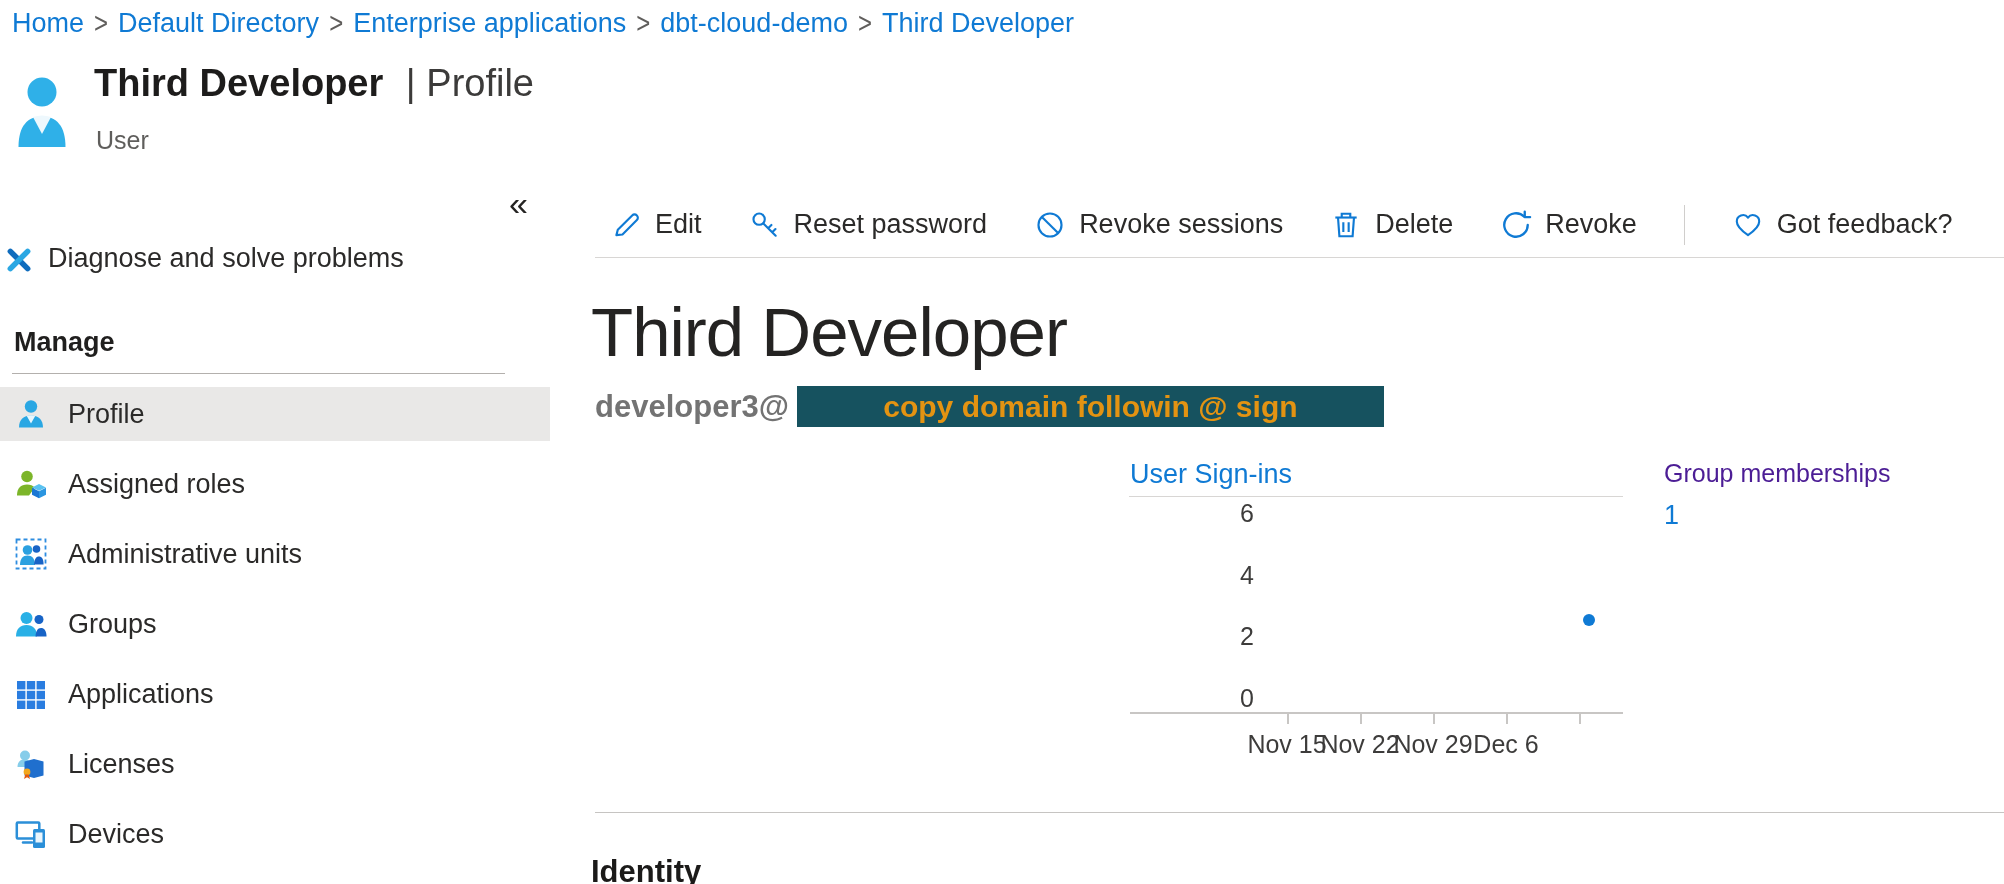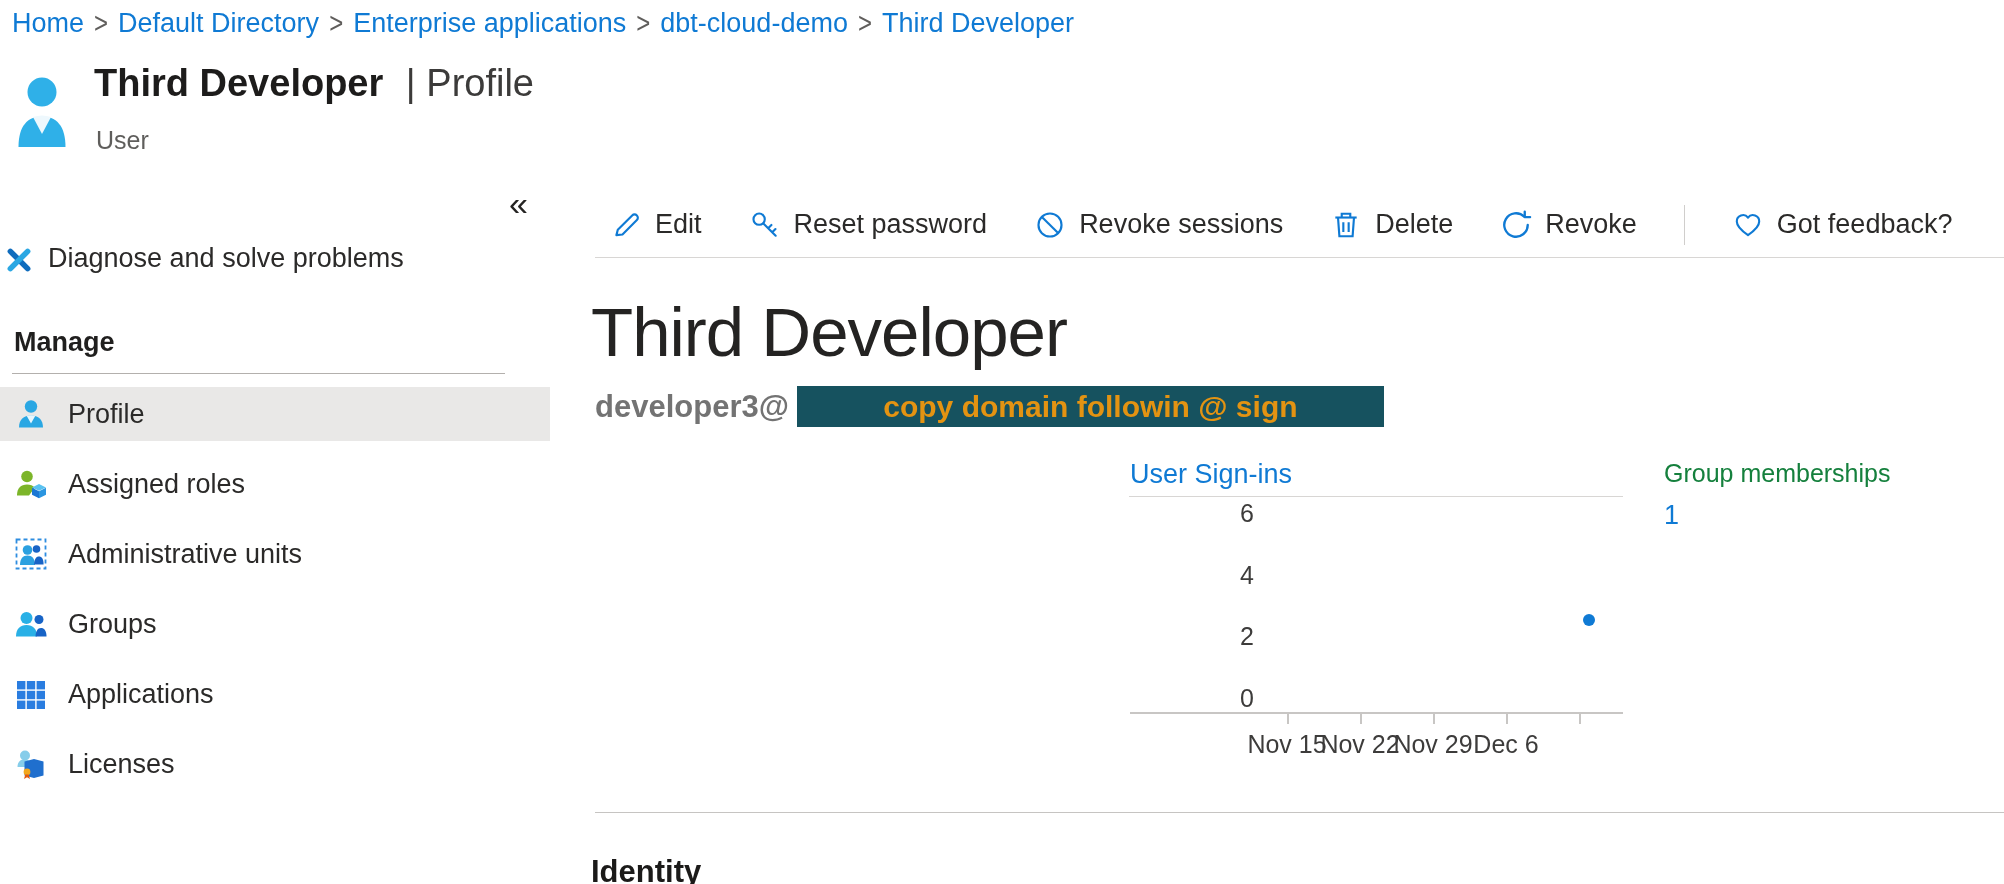--- a/index.html
+++ b/index.html
@@ -48,21 +48,21 @@
   #chart-title{position:absolute;left:1px;top:0;font-size:27px;color:var(--accent);cursor:pointer;}
   #chart-title-underline{position:absolute;left:0;top:37px;width:494px;border-top:1px solid #d8d6d4;}
   .y-tick-label{position:absolute;width:40px;text-align:center;font-size:25px;color:#3d3c3b;line-height:28px;}
   .x-axis-line{position:absolute;height:2px;background:#c8c6c4;}
   .x-tick{position:absolute;width:2px;height:11px;background:#c8c6c4;}
   .x-tick-label{position:absolute;width:110px;text-align:center;font-size:25px;color:#3d3c3b;}
   .chart-dot{position:absolute;width:12px;height:12px;border-radius:50%;background:var(--accent);}
 
   
   #group-memberships{position:absolute;left:1664px;top:459px;}
-  #group-memberships-label{font-size:25px;color:#15803d;}
+  #group-memberships-label{font-size:25px;color:#4c1d95;}
   #group-memberships-count{margin-top:12px;font-size:27px;color:var(--accent);cursor:pointer;}
 
   
   #content-divider{position:absolute;left:595px;top:812px;width:1409px;border-top:1px solid #c6c4c2;}
   #identity-heading{position:absolute;left:591px;top:854px;font-size:31px;font-weight:700;color:#1b1a19;}
 </style>
 </head>
 <body>
 
 <div id="page">
@@ -173,20 +173,31 @@
         <span class="nav-icon">
           <svg viewBox="0 0 32 32" width="32" height="32">
             <circle cx="10" cy="7.5" r="5" fill="#86cdea"></circle>
             <path d="M2.5 19c0-5 2.8-7.8 7-7.8 2.3 0 4.1.8 5.3 2.2L10 19z" fill="#86cdea"></path>
             <path d="M9.5 13.5L19 11l9.5 2.5v14L19 30l-9.5-2.5z" fill="#1f6fce"></path>
             <circle cx="12" cy="24" r="3.4" fill="#f2a71d"></circle>
             <path d="M10.3 26.5L9 31l3-1.8L15 31l-1.3-4.5z" fill="#e2590f"></path>
           </svg>
         </span>
         <span>Licenses</span>
+      </div>
+      <div class="nav-row">
+        <span class="nav-icon">
+          <svg viewBox="0 0 32 32" width="32" height="32">
+            <rect x="1.8" y="4.5" width="22.5" height="16" rx="1" fill="none" stroke="#2b8fd8" stroke-width="2.5"></rect>
+            <path d="M8 24.5h9" stroke="#2b8fd8" stroke-width="2.5" stroke-linecap="round"></path>
+            <rect x="18" y="11" width="12" height="19" rx="1.5" fill="#2b8fd8"></rect>
+            <rect x="20.5" y="14.5" width="7" height="10" fill="#eaf5fc"></rect>
+          </svg>
+        </span>
+        <span>Devices</span>
       </div>
     </nav>
 
   <div id="toolbar">
       <div class="tb-btn">
         <span class="tb-icon">
           <svg viewBox="0 0 30 30" width="32" height="32">
             <path d="M6 24.5l1.3-5L20.8 6a3.1 3.1 0 014.4 4.4L11.7 23.9 6 24.5z" fill="none" stroke="currentColor" stroke-width="2" stroke-linejoin="round"></path>
           </svg>
         </span>

